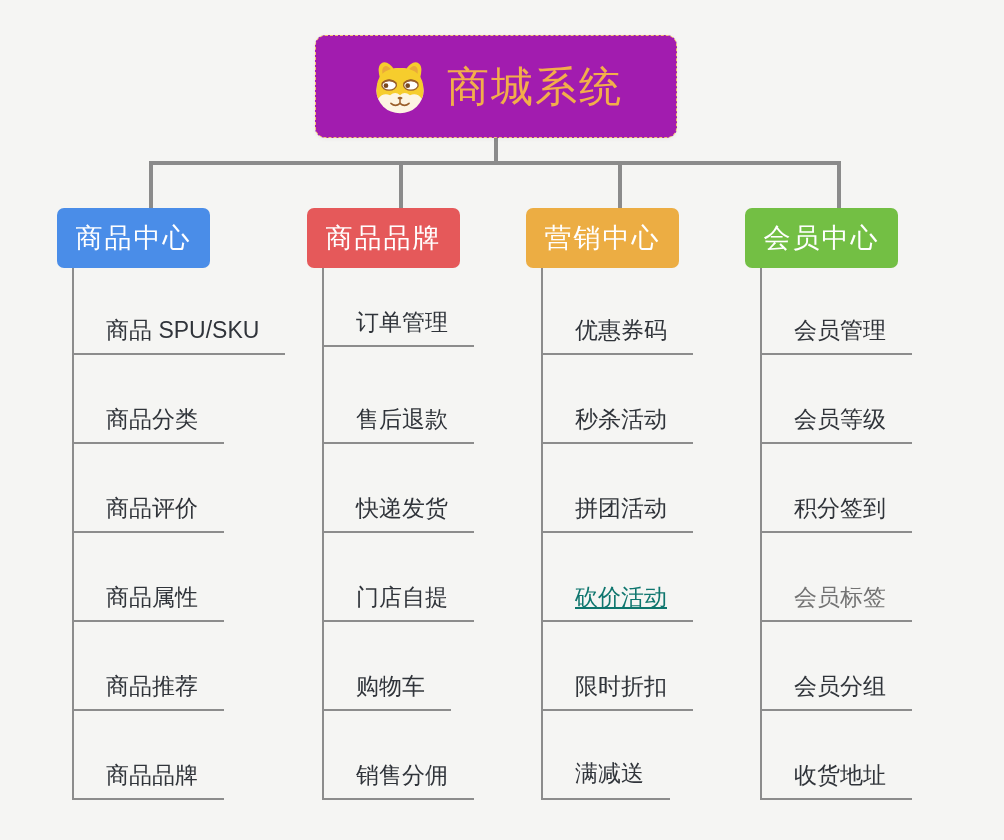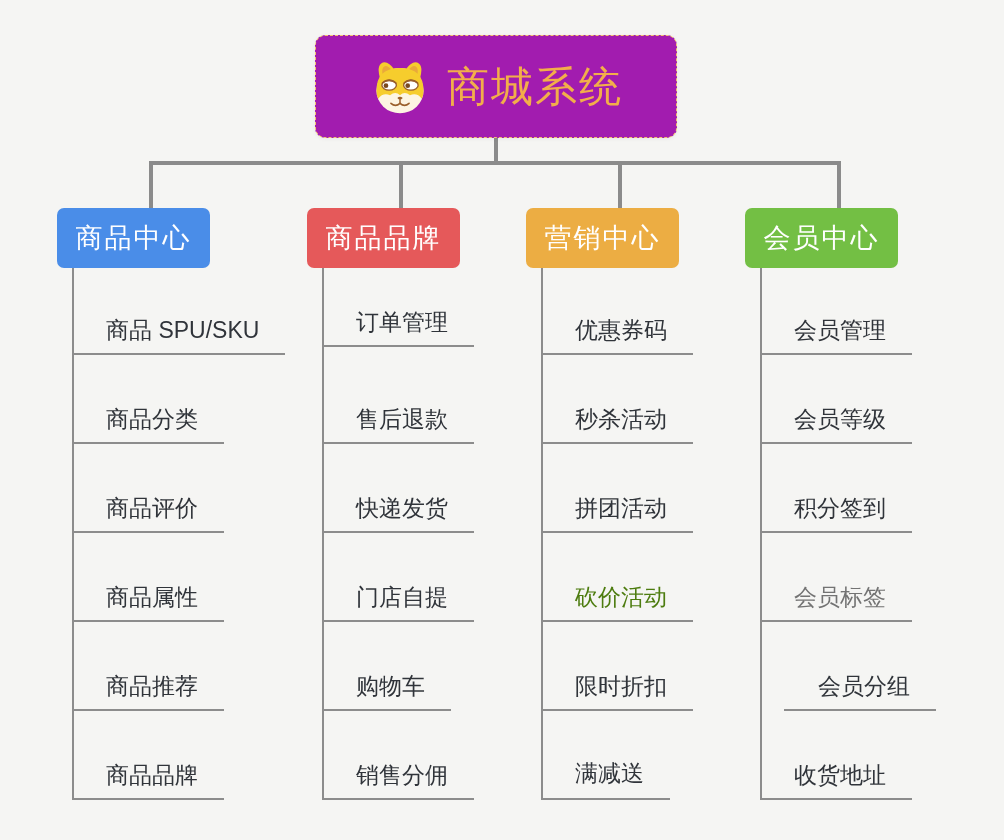--- a/index.html
+++ b/index.html
@@ -190,21 +190,21 @@
 
   <div class="leaf" style="left: 541px; top: 400px; border-bottom: 2px solid rgb(140, 140, 140);">
     <span class="leaf-label" style="color: rgb(48, 52, 58);">秒杀活动</span>
   </div>
 
   <div class="leaf" style="left: 541px; top: 489px; border-bottom: 2px solid rgb(140, 140, 140);">
     <span class="leaf-label" style="color: rgb(48, 52, 58);">拼团活动</span>
   </div>
 
   <div class="leaf" style="left: 541px; top: 578px; border-bottom: 2px solid rgb(140, 140, 140);">
-    <span class="leaf-label" style="color: #4d7c0f;">砍价活动</span>
+    <span class="leaf-label" style="color: #0f766e; text-decoration: underline;">砍价活动</span>
   </div>
 
   <div class="leaf" style="left: 541px; top: 667px; border-bottom: 2px solid rgb(140, 140, 140);">
     <span class="leaf-label" style="color: rgb(48, 52, 58);">限时折扣</span>
   </div>
 
   <div class="leaf" style="left: 541px; top: 756px; border-bottom: 2px solid rgb(140, 140, 140); align-items: center;">
     <span class="leaf-label" style="color: rgb(48, 52, 58);">满减送</span>
   </div>
 </div>
@@ -225,21 +225,21 @@
   </div>
 
   <div class="leaf" style="left: 760px; top: 489px; border-bottom: 2px solid rgb(140, 140, 140);">
     <span class="leaf-label" style="color: rgb(48, 52, 58);">积分签到</span>
   </div>
 
   <div class="leaf" style="left: 760px; top: 578px; border-bottom: 2px solid rgb(140, 140, 140);">
     <span class="leaf-label" style="color: #737373;">会员标签</span>
   </div>
 
-  <div class="leaf" style="left: 760px; top: 667px; border-bottom: 2px solid rgb(140, 140, 140); margin-left: 24px;">
+  <div class="leaf" style="left: 760px; top: 667px; border-bottom: 2px solid rgb(140, 140, 140);">
     <span class="leaf-label" style="color: rgb(48, 52, 58);">会员分组</span>
   </div>
 
   <div class="leaf" style="left: 760px; top: 756px; border-bottom: 2px solid rgb(140, 140, 140);">
     <span class="leaf-label" style="color: rgb(48, 52, 58);">收货地址</span>
   </div>
 </div>
 </div>
 </div>
 

